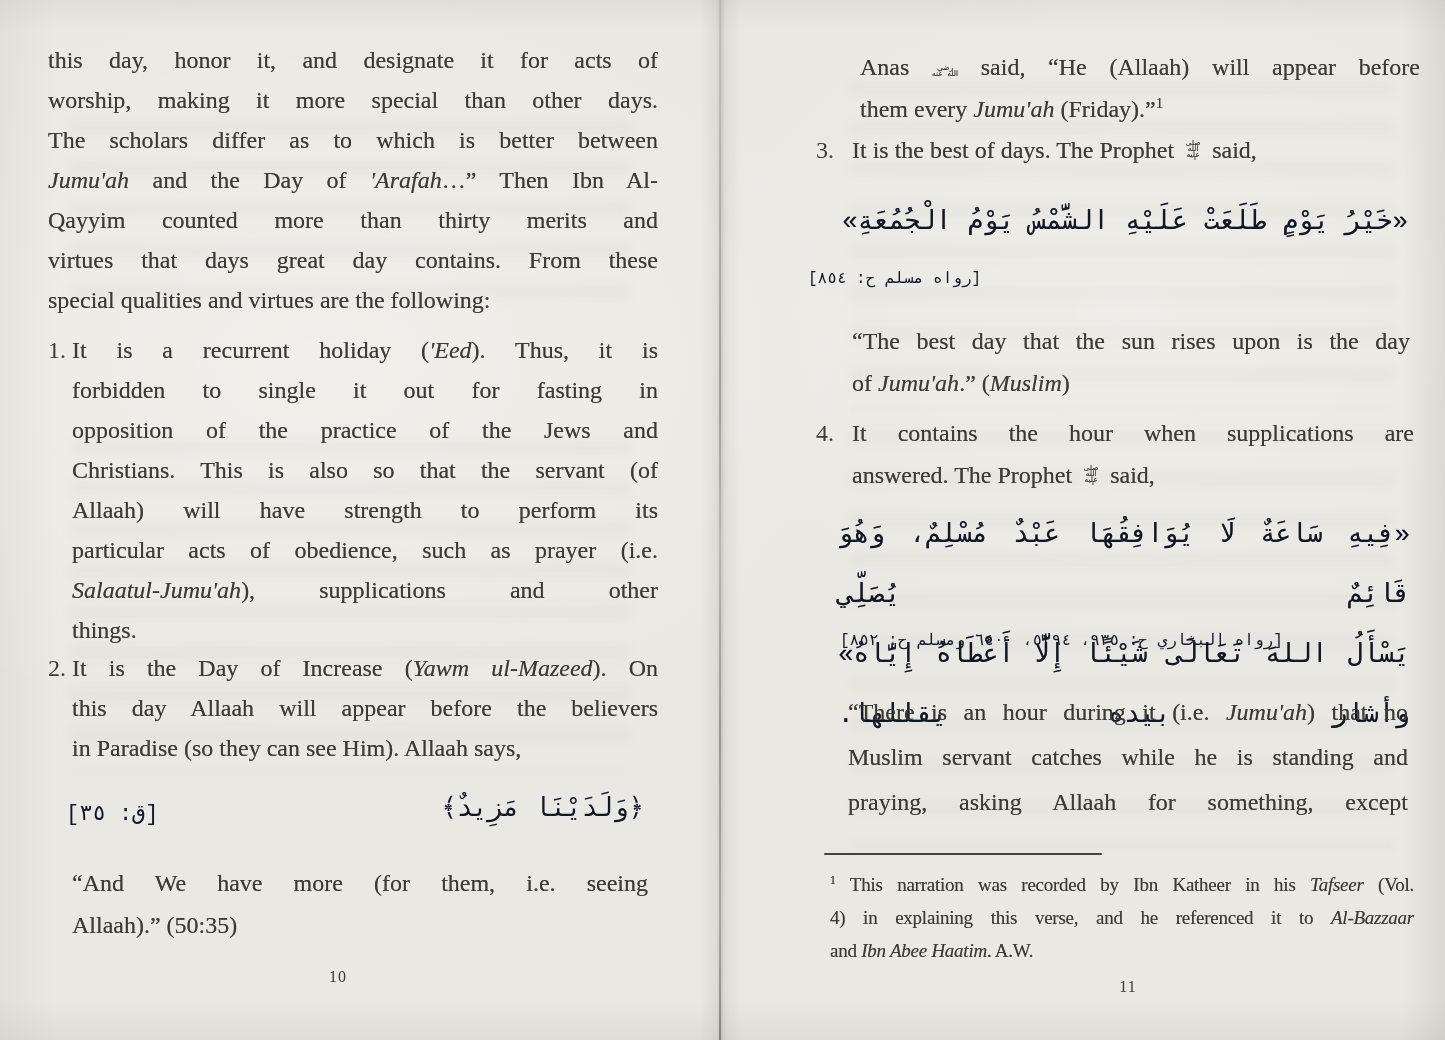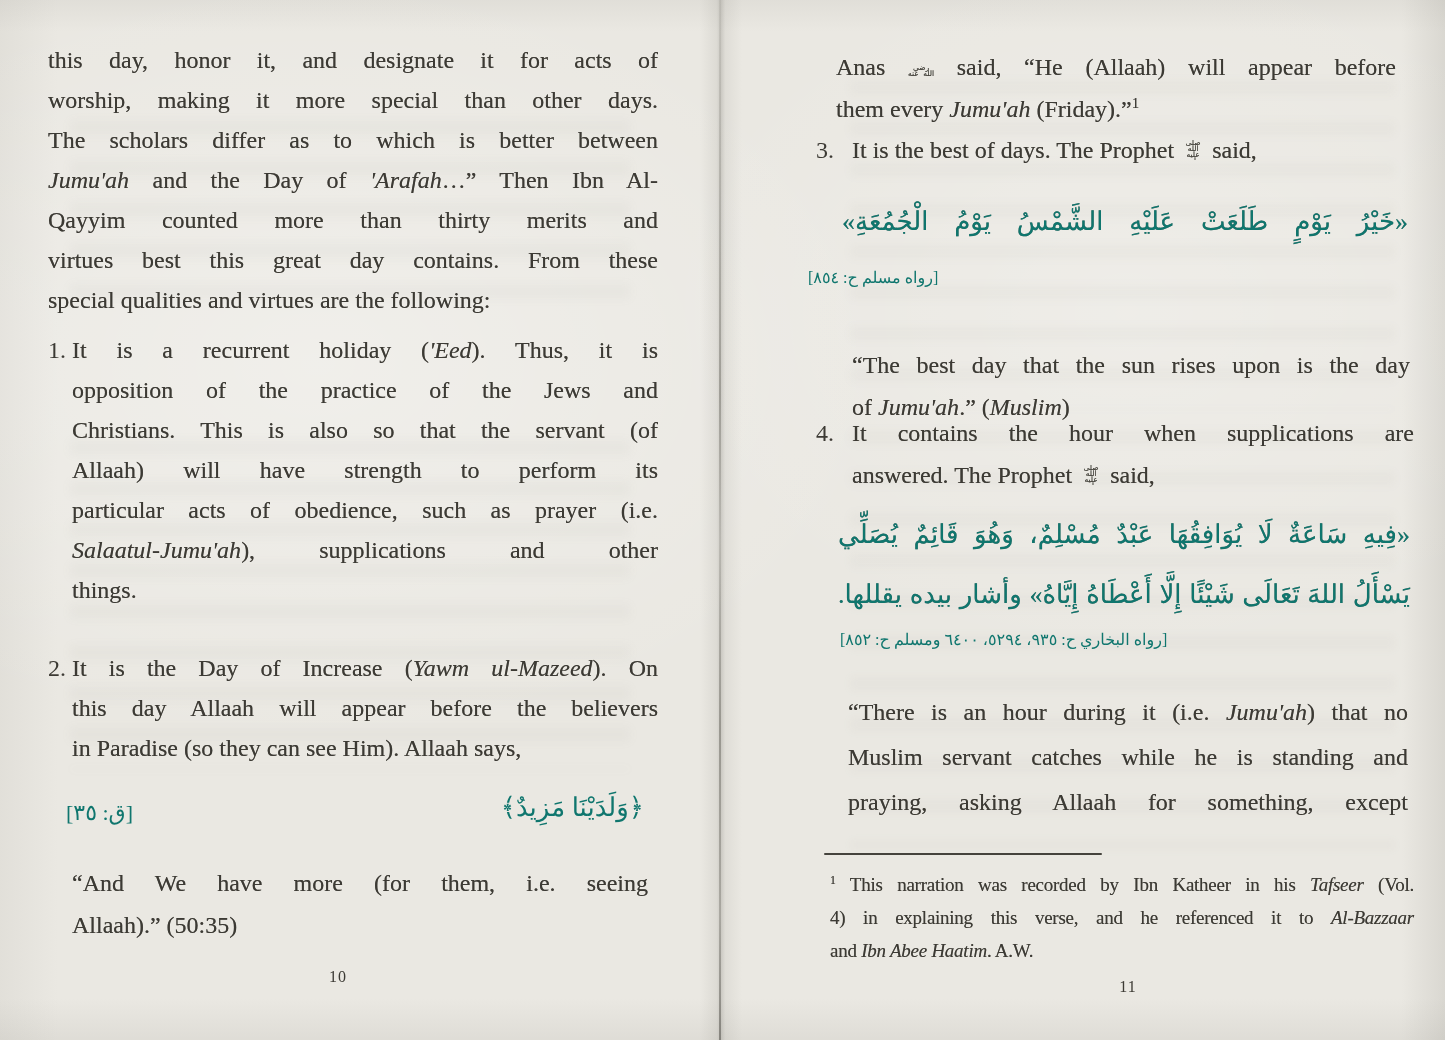--- a/index.html
+++ b/index.html
@@ -43,21 +43,21 @@
   .it{font-style:italic;}
   .sup{font-size:0.62em;vertical-align:super;line-height:0;}
   .hon{
     display:inline-block;direction:rtl;font-family:"DejaVu Sans",sans-serif;
     font-size:7.5px;line-height:6px;width:26px;text-align:center;
     vertical-align:-2px;color:#45433c;white-space:normal;overflow:hidden;max-height:20px;
   }
 
   .en{font-size:24px;line-height:40px;text-shadow:0 0 .5px rgba(60,58,52,.65);}
   .en-tight{font-size:24px;line-height:42px;text-shadow:0 0 .5px rgba(60,58,52,.65);}
-  .rtl{direction:rtl;font-family:Liberation Serif, serif;color:#0f766e;}
+  .rtl{direction:rtl;font-family:Liberation Mono, monospace;color:#0f172a;}
   .arabic-big{font-size:26px;text-shadow:0 0 .4px rgba(52,50,44,.6);}
   .cite{font-size:16px;white-space:nowrap;text-align:left;}
 
   .num{position:absolute;left:0;top:0;font-size:24px;line-height:40px;}
   .item-body{position:relative;}
 
   .pagenum{position:absolute;text-align:center;font-size:16px;letter-spacing:1px;}
 
   .verse-row{height:56px;}
   .verse-ref{position:absolute;left:18px;top:8px;font-size:22px;}
@@ -77,28 +77,29 @@
 <div class="smudge" style="left:850px;top:430px;width:545px;height:420px;opacity:.45;"></div>
 
 <div class="page page-left">
 
   <div class="blk en" style="left:0;top:40px;width:610px;">
       <div class="line"><span>this day, honor it,  and designate it for acts of</span></div>
       <div class="line"><span>worship, making it more special than other days.</span></div>
       <div class="line"><span>The scholars differ as to which is better between</span></div>
       <div class="line"><span class="it">Jumu'ah</span><span> and the Day of </span><span class="it">'Arafah</span><span>…” Then Ibn Al-</span></div>
       <div class="line"><span>Qayyim counted more than thirty merits and</span></div>
-      <div class="line"><span>virtues best this great day contains. From these</span></div>
+      <div class="line"><span>virtues that days great day contains. From these</span></div>
       <div class="line last"><span>special qualities and virtues are the following:</span></div>
     </div>
 
   <div class="blk" style="left:0;top:330px;width:650px;">
     <span class="num">1.</span>
     <div class="item-body en" style="margin-left:24px;width:586px;">
         <div class="line"><span>It is a recurrent holiday (</span><span class="it">'Eed</span><span>).  Thus, it is</span></div>
+        <div class="line"><span>forbidden to single it out for fasting in</span></div>
         <div class="line"><span>opposition of the practice of the Jews and</span></div>
         <div class="line"><span>Christians. This is also so that the servant (of</span></div>
         <div class="line"><span>Allaah) will have strength to perform its</span></div>
         <div class="line"><span>particular acts of obedience, such as prayer (i.e.</span></div>
         <div class="line"><span class="it">Salaatul-Jumu'ah</span><span>), supplications and other</span></div>
         <div class="line last"><span>things.</span></div>
       </div>
   </div>
 
   <div class="blk" style="left:0;top:648px;width:650px;">
@@ -118,39 +119,39 @@
   <div class="blk en-tight" style="left:24px;top:862px;width:576px;">
       <div class="line"><span>“And We have more (for them, i.e. seeing</span></div>
       <div class="line last"><span>Allaah).” (50:35)</span></div>
     </div>
 
   <div class="pagenum" style="left:0;top:968px;width:580px;">10</div>
 </div>
 
 <div class="page page-right">
 
-  <div class="blk en-tight" style="left:28px;top:46px;width:560px;">
+  <div class="blk en-tight" style="left:52px;top:46px;width:560px;">
       <div class="line"><span>Anas </span><span class="hon">رضي الله عنه</span><span> said, “He (Allaah) will appear before</span></div>
       <div class="line last"><span>them every </span><span class="it">Jumu'ah</span><span> (Friday).”</span><span class="sup">1</span></div>
     </div>
 
   <div class="blk" style="left:8px;top:130px;width:598px;">
     <span class="num">3.</span>
     <div class="item-body en" style="margin-left:36px;width:560px;">
         <div class="line last"><span>It is the best of days. The Prophet </span><span class="hon">صلى الله عليه وسلم</span><span> said,</span></div>
       </div>
   </div>
 
   <div class="blk rtl arabic-big" style="left:34px;top:192px;width:566px;line-height:60px;">
     <div class="line">«خَيْرُ يَوْمٍ طَلَعَتْ عَلَيْهِ الشَّمْسُ يَوْمُ الْجُمُعَةِ»</div>
   </div>
 
   <div class="blk rtl cite" style="left:0;top:268px;">[رواه مسلم ح: ٨٥٤]</div>
 
-  <div class="blk en-tight" style="left:44px;top:320px;width:558px;margin-top:24px;">
+  <div class="blk en-tight" style="left:44px;top:320px;width:558px;">
       <div class="line"><span>“The best day that the sun rises upon is the day</span></div>
       <div class="line last"><span>of </span><span class="it">Jumu'ah</span><span>.” (</span><span class="it">Muslim</span><span>)</span></div>
     </div>
 
   <div class="blk" style="left:8px;top:412px;width:598px;">
     <span class="num" style="line-height:42px;">4.</span>
     <div class="item-body en-tight" style="margin-left:36px;width:562px;">
         <div class="line"><span>It contains the hour when supplications are</span></div>
         <div class="line last"><span>answered. The Prophet </span><span class="hon">صلى الله عليه وسلم</span><span> said,</span></div>
       </div>

